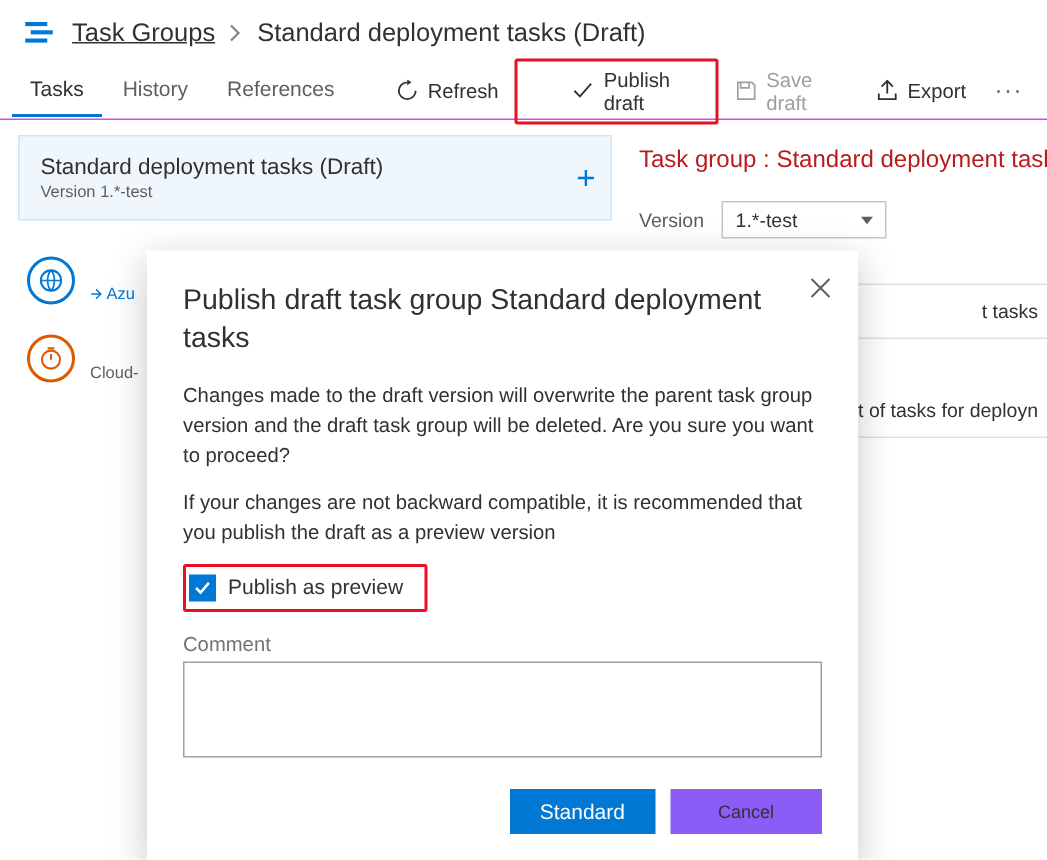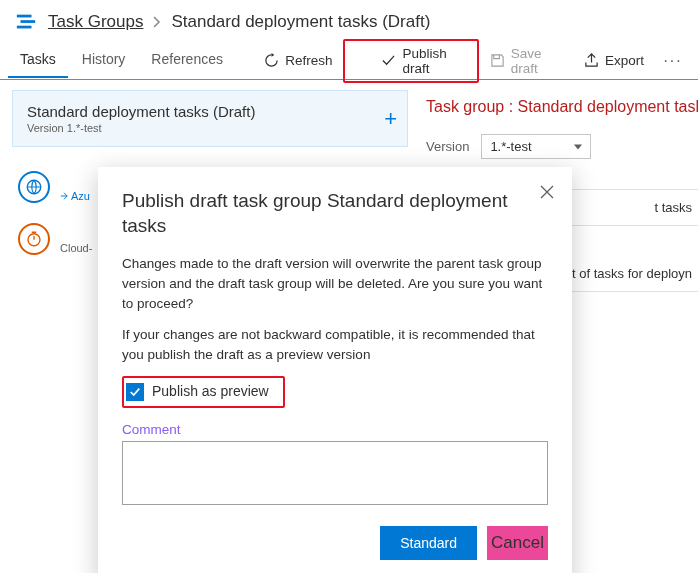--- a/index.html
+++ b/index.html
@@ -47,25 +47,25 @@
     .prop-row + .prop-row { border-top: none; margin-top: 30px; }
 
     .overlay { position: absolute; inset: 0; }
     .dialog { position: absolute; left: 98px; top: 167px; width: 474px; background: #fff; box-shadow: 0 6px 24px rgba(0,0,0,0.22); padding: 22px 24px 22px; }
     .dialog .close { position: absolute; right: 14px; top: 14px; cursor: pointer; color: #605e5c; padding: 4px; }
     .dialog h2 { font-size: 19px; font-weight: 400; color: #323130; line-height: 1.3; margin-bottom: 16px; }
     .dialog p { font-size: 13.5px; color: #323130; line-height: 1.45; margin-bottom: 12px; }
     .chk-wrap { display: inline-flex; align-items: flex-start; gap: 8px; padding: 6px 12px 6px 2px; }
     .chk-wrap.highlight-red { padding: 5px 14px 5px 2px; }
     .chk { width: 18px; height: 18px; background: #0078d4; display: inline-flex; align-items: center; justify-content: center; color: #fff; }
-    .dialog .lbl { font-size: 13.5px; color: #8b5cf6; margin-top: 14px; display: block; }
+    .dialog .lbl { font-size: 13.5px; color: #737373; margin-top: 14px; display: block; }
     .dialog textarea { width: 100%; height: 64px; border: 1px solid #a19f9d; margin-top: 4px; resize: none; font-size: 13px; padding: 6px; }
     .dlg-btns { display: flex; gap: 10px; justify-content: flex-end; margin-top: 18px; }
     .btn-primary { background: #0078d4; color: #fff; border: none; padding: 7px 20px; font-size: 14px; cursor: pointer; }
-    .btn-sec { background: #ec4899; color: #323130; border: none; padding: 7px 4px; font-size: 17px; cursor: pointer; }
+    .btn-sec { background: #8b5cf6; color: #323130; border: none; padding: 7px 32px; font-size: 12px; cursor: pointer; }
 
     svg { display: block; }
   </style>
 </head>
 <body>
 
 <div class="breadcrumb">
   <span class="bc-icon">
     <svg width="22" height="22" viewBox="0 0 24 24">
         <rect x="2" y="4" width="16" height="3" fill="#0078d4"></rect>

